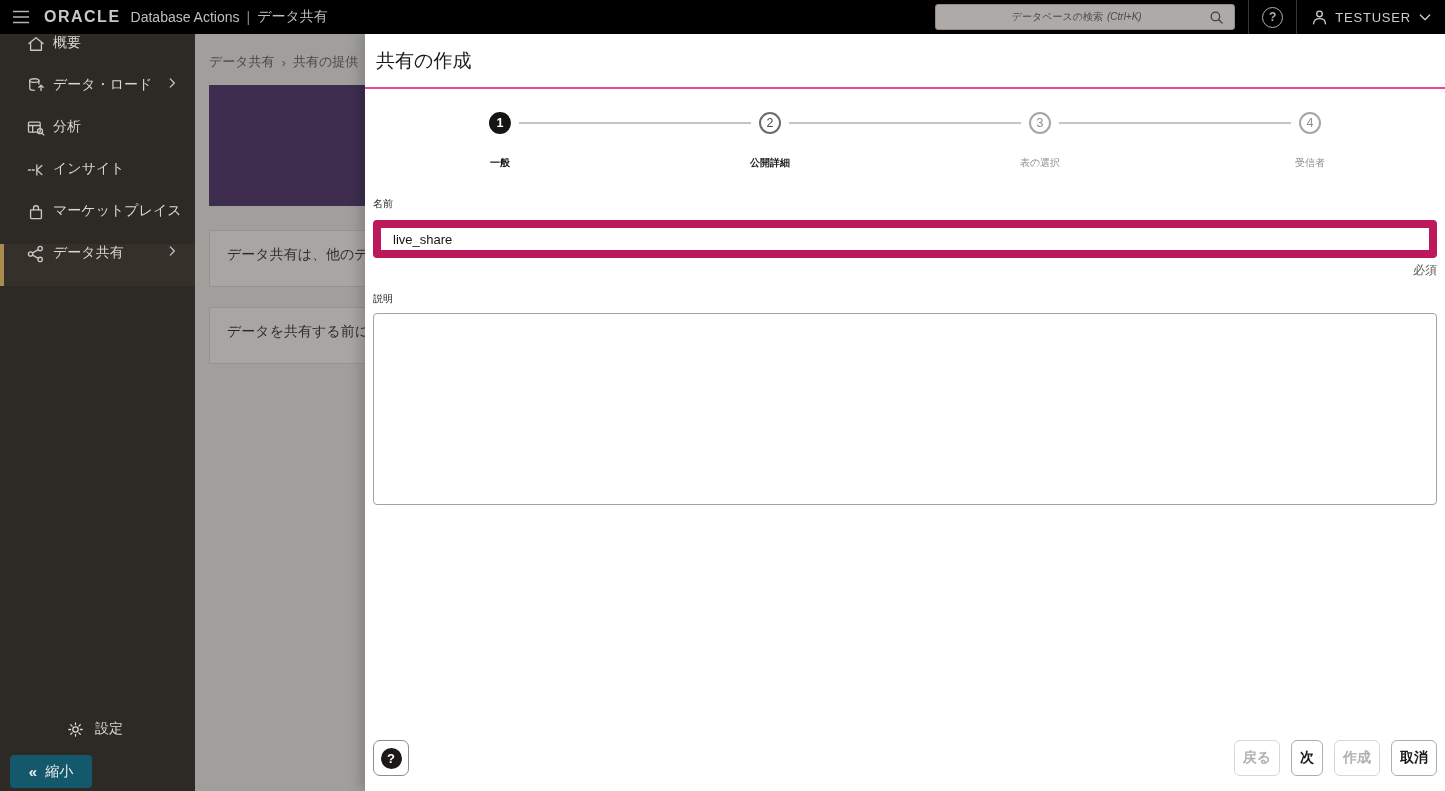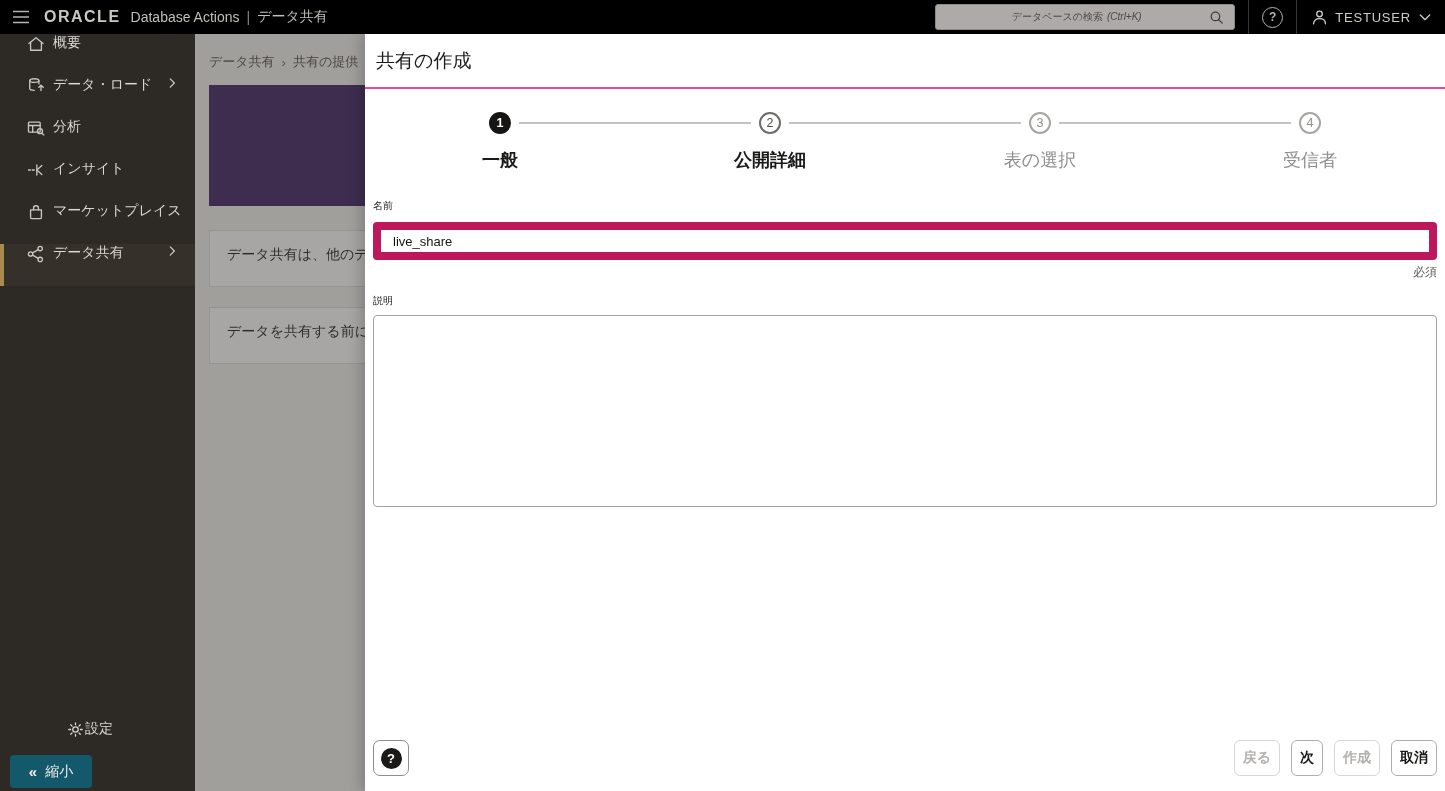--- a/index.html
+++ b/index.html
@@ -30,21 +30,21 @@
 
   
   .sidebar { position:absolute; left:0; top:34px; width:195px; height:757px;
     background:#2d2925; z-index:20; display:flex; flex-direction:column; }
   .nav-item { height:42px; display:flex; align-items:flex-start; gap:7px; padding-left:26px;
     color:#dbd7d1; font-size:14px; cursor:pointer; }
   .nav-item svg { flex:0 0 auto; color:#c9c5bf; }
   .nav-item .chev { margin-left:auto; margin-right:16px; color:#c9c5bf; }
   .nav-item.active { background:#36302a; border-left:4px solid #a98b50; padding-left:22px; }
   .sidebar-spacer { flex:1; }
-  .settings-item { height:40px; display:flex; align-items:center; padding-left:66px;
+  .settings-item { height:40px; display:flex; align-items:center; gap:10px; padding-left:66px;
     color:#dbd7d1; font-size:14px; cursor:pointer; }
   .collapse-btn { width:82px; height:33px; margin:6px 0 3px 10px; background:#14586c;
     border:none; border-radius:4px; color:#f2f0ee; font-size:14px; display:flex;
     align-items:center; justify-content:center; gap:8px; cursor:pointer;
     font-family:"Liberation Sans", sans-serif; }
   .collapse-btn .laquo { font-size:15px; font-weight:bold; }
 
   
   .content { position:absolute; left:195px; top:34px; width:1250px; height:757px;
     background:#f1efec; overflow:hidden; z-index:5; }
@@ -70,21 +70,21 @@
     background:#c6c4c1; }
   .step::before { left:0; right:calc(50% + 19px); }
   .step::after { left:calc(50% + 19px); right:0; }
   .step:first-child::before { display:none; }
   .step:last-child::after { display:none; }
   .step-circle { width:22px; height:22px; border-radius:50%; display:flex; align-items:center;
     justify-content:center; font-size:12.5px; background:#fff; z-index:1; cursor:pointer; }
   .step.current .step-circle { background:#161513; color:#fff; font-weight:bold; border:none; }
   .step.next .step-circle { border:2px solid #6e6c69; color:#4d4b49; }
   .step.upcoming .step-circle { border:2px solid #a7a5a2; color:#908e8b; }
-  .step-label { margin-top:14px; font-size:18px; }
+  .step-label { margin-top:22px; font-size:10px; }
   .step.current .step-label, .step.next .step-label { color:#1b1a18; font-weight:bold; }
   .step.upcoming .step-label { color:#908e8b; }
 
   .form { padding:0 8px; }
   .field-label { display:block; font-size:10px; color:#1b1a19; }
   .label-name { margin:27px 0 9px; }
   .label-desc { margin:13px 0 7px; }
   .name-input { width:100%; height:38px; border:8px solid #be185d; border-radius:4px;
     padding:0 12px; font-size:13px; color:#161513; outline:none;
     font-family:"Liberation Sans", sans-serif; }

